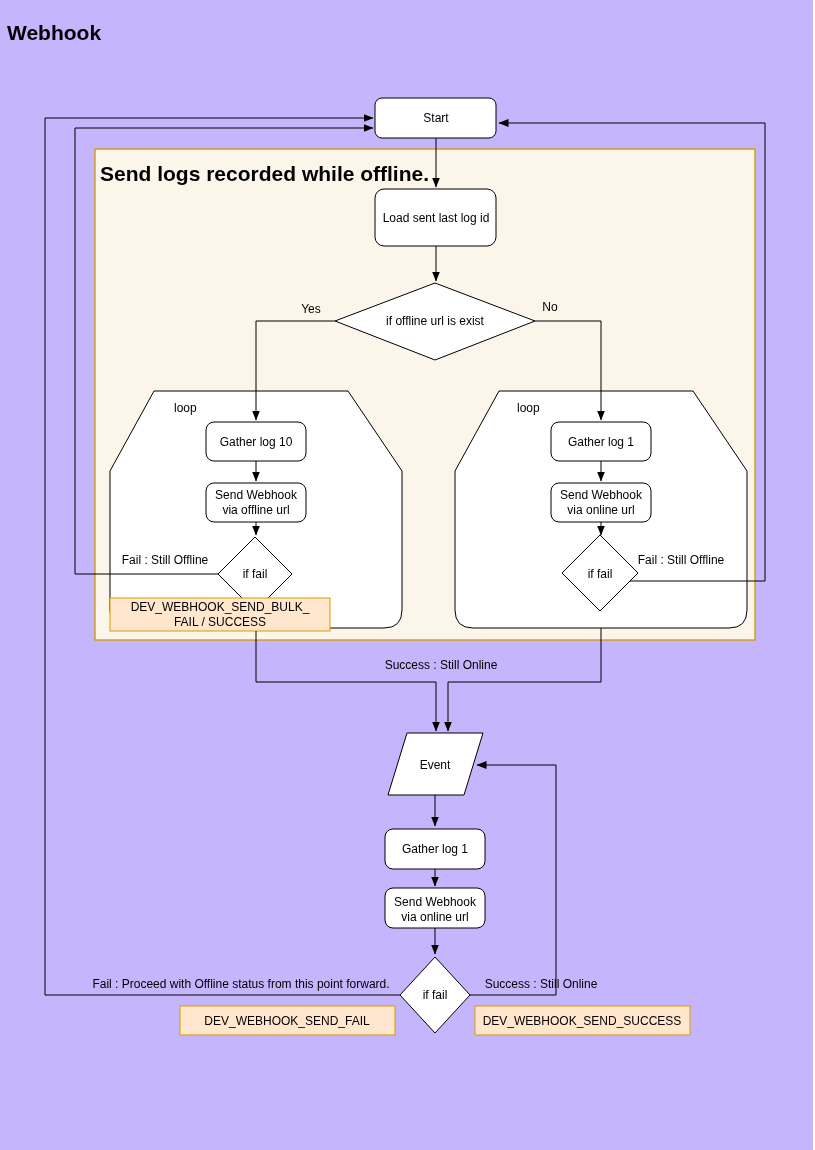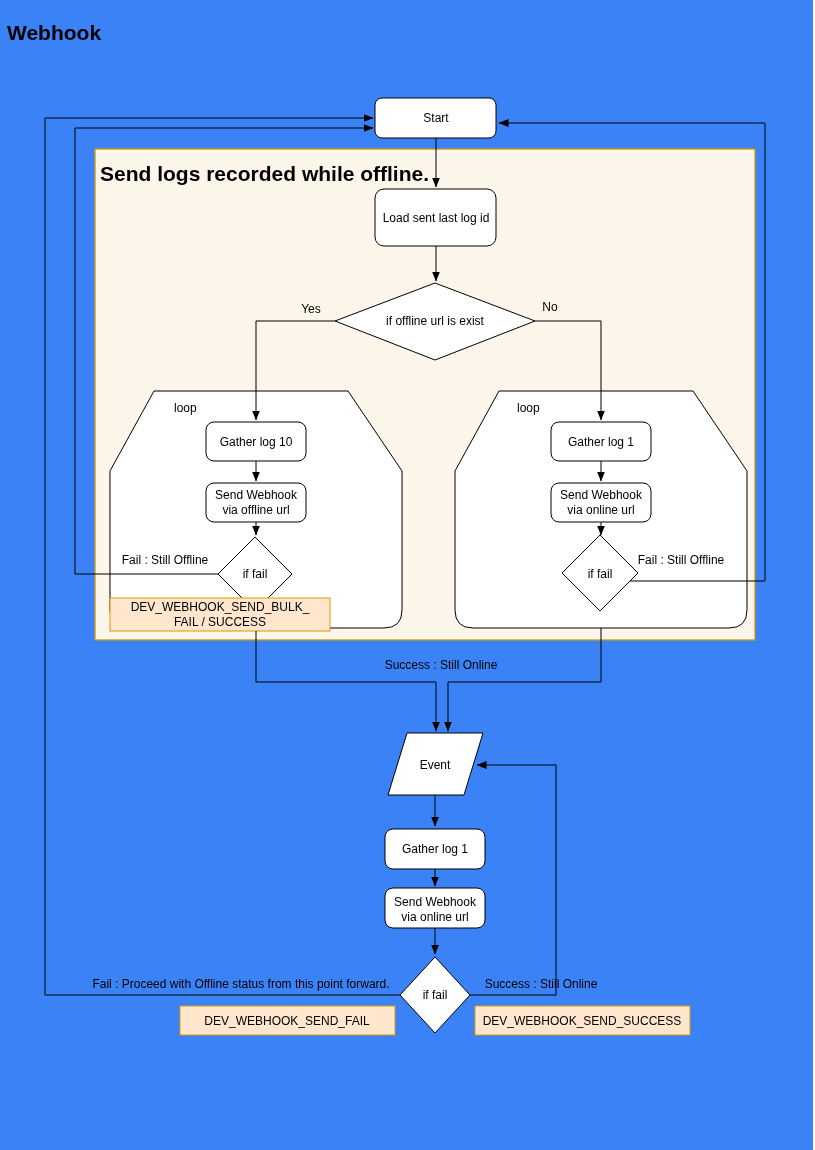--- a/index.html
+++ b/index.html
@@ -5,21 +5,21 @@
   html, body {
     margin: 0;
     padding: 0;
     background: #ffffff;
     font-family: "Liberation Sans", sans-serif;
   }
   .page {
     position: relative;
     width: 813px;
     height: 1150px;
-    background: #3b82f6;
+    background: #c4b5fd;
     overflow: hidden;
   }
   svg text {
     font-family: "Liberation Sans", "DejaVu Sans", sans-serif;
     fill: #000000;
   }
   .node-label { font-size: 12px; }
   .edge-label { font-size: 12px; }
   .loop-label { font-size: 12px; }
   .page-title {

